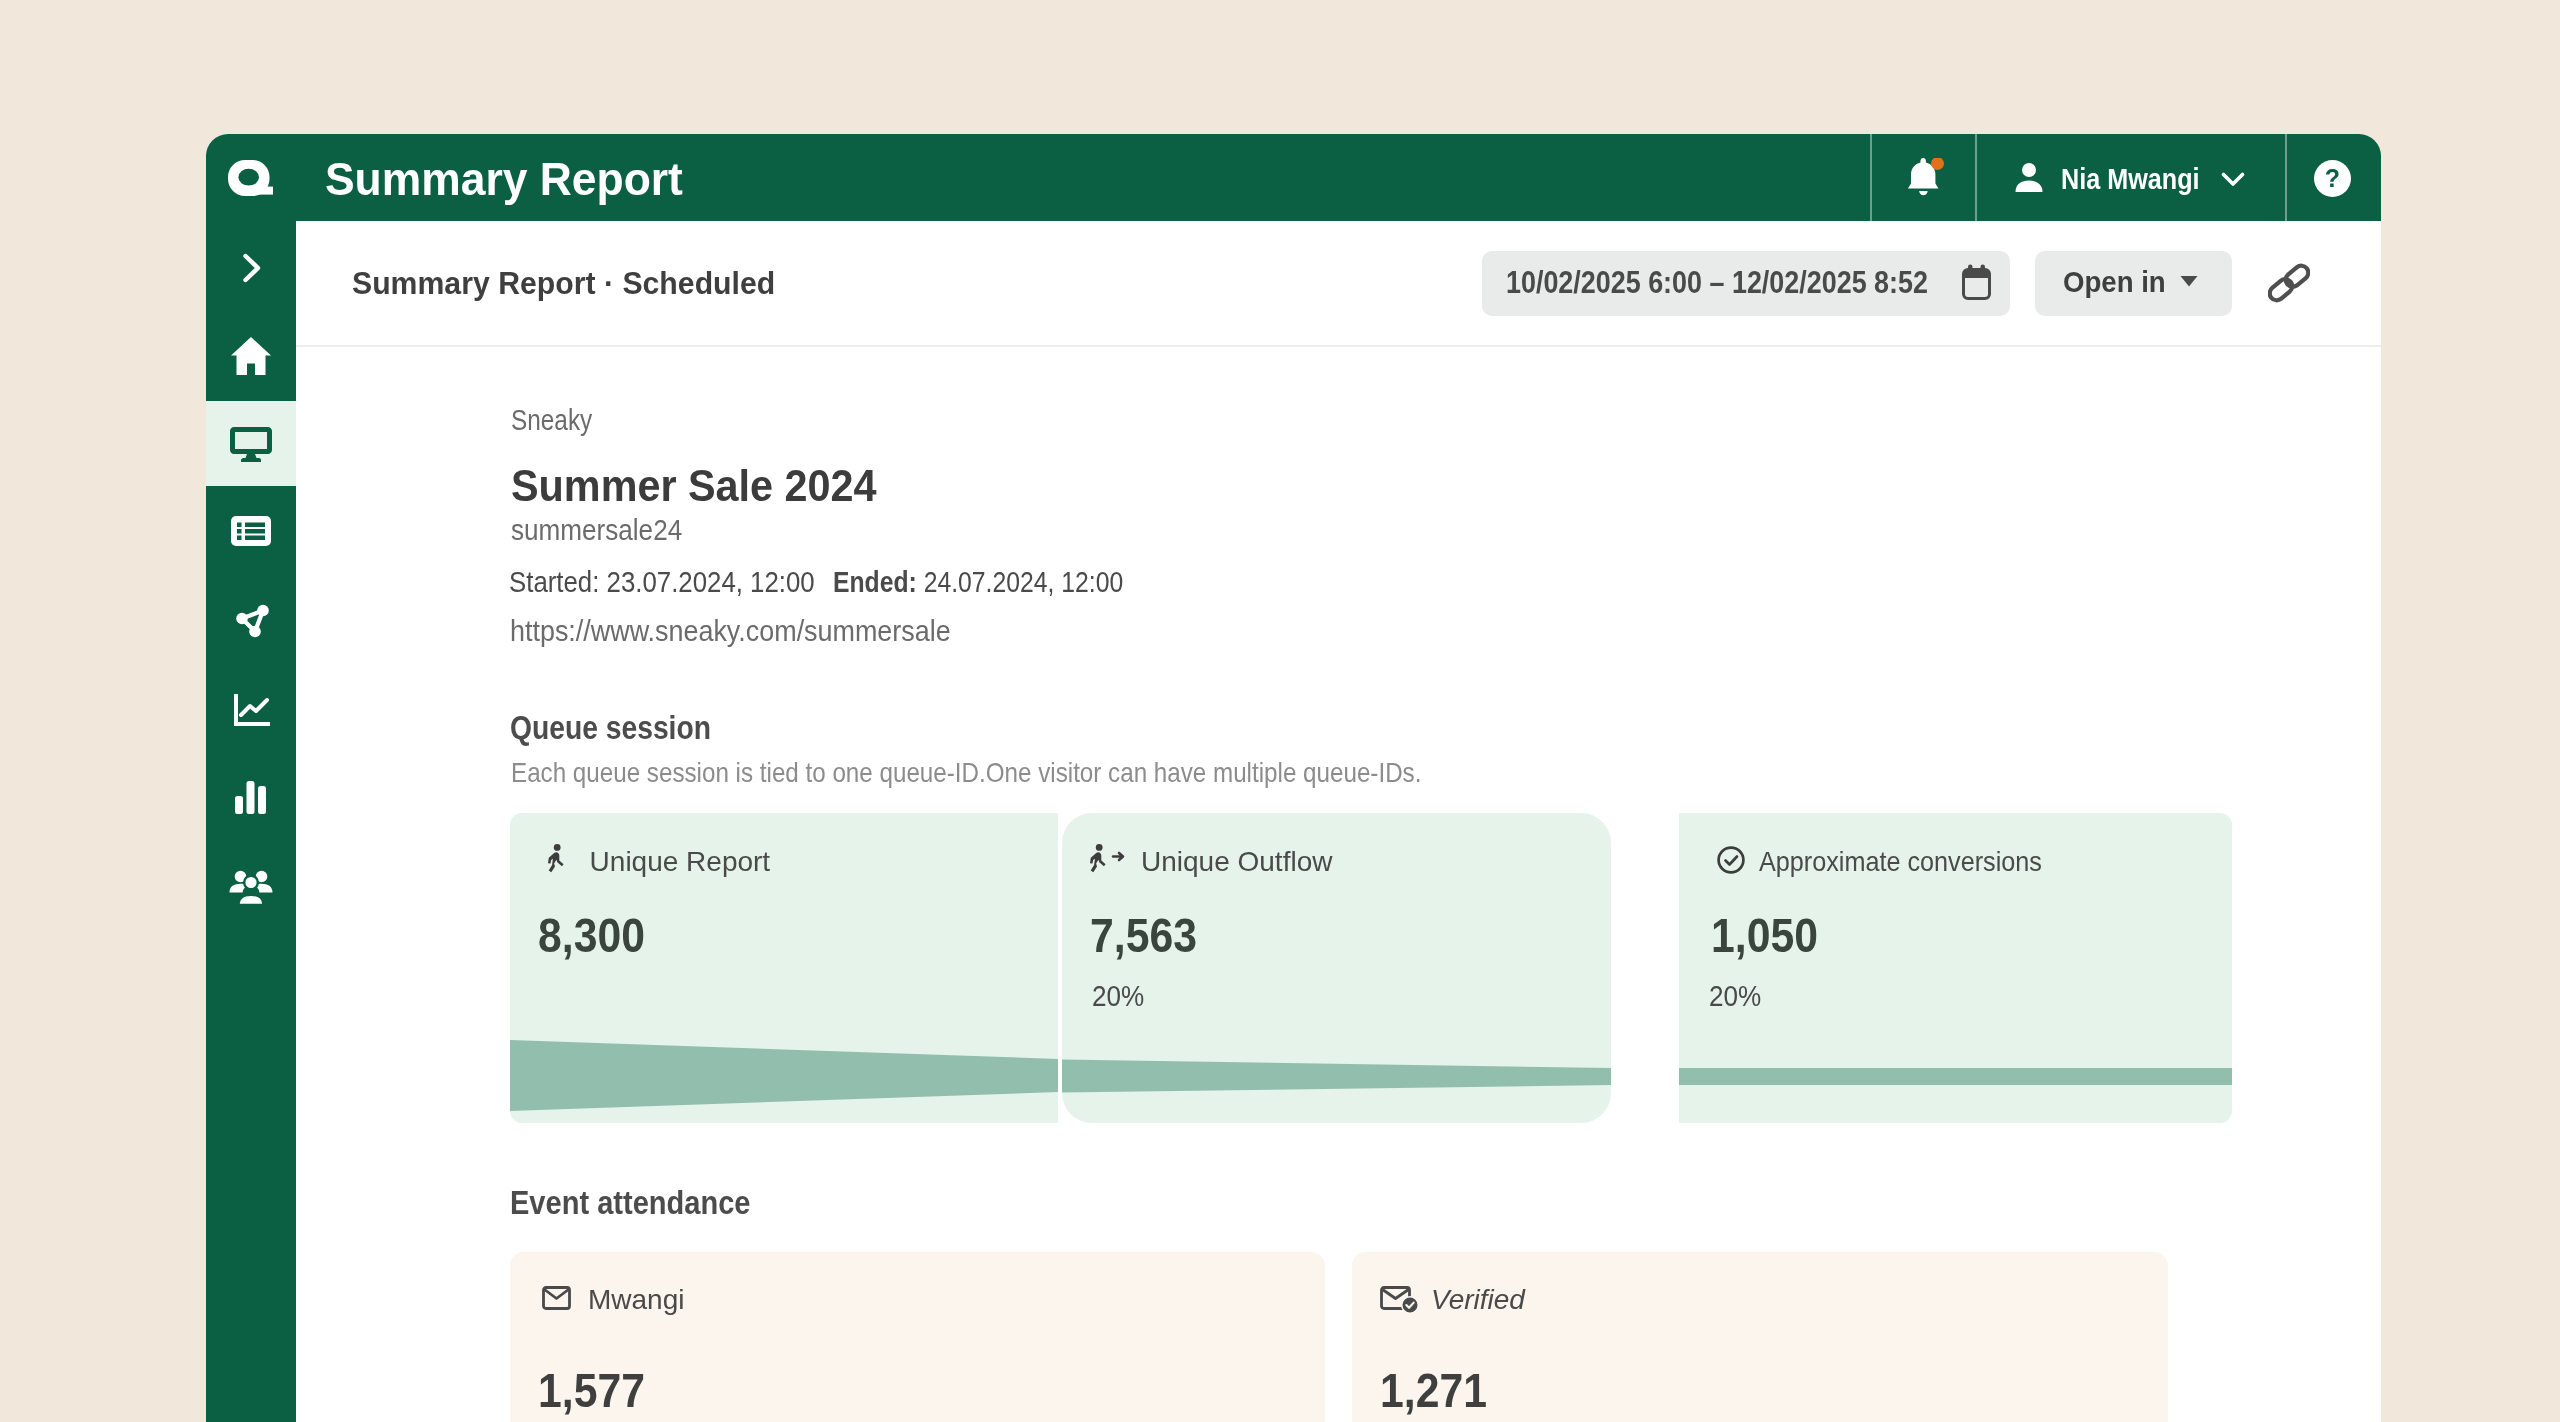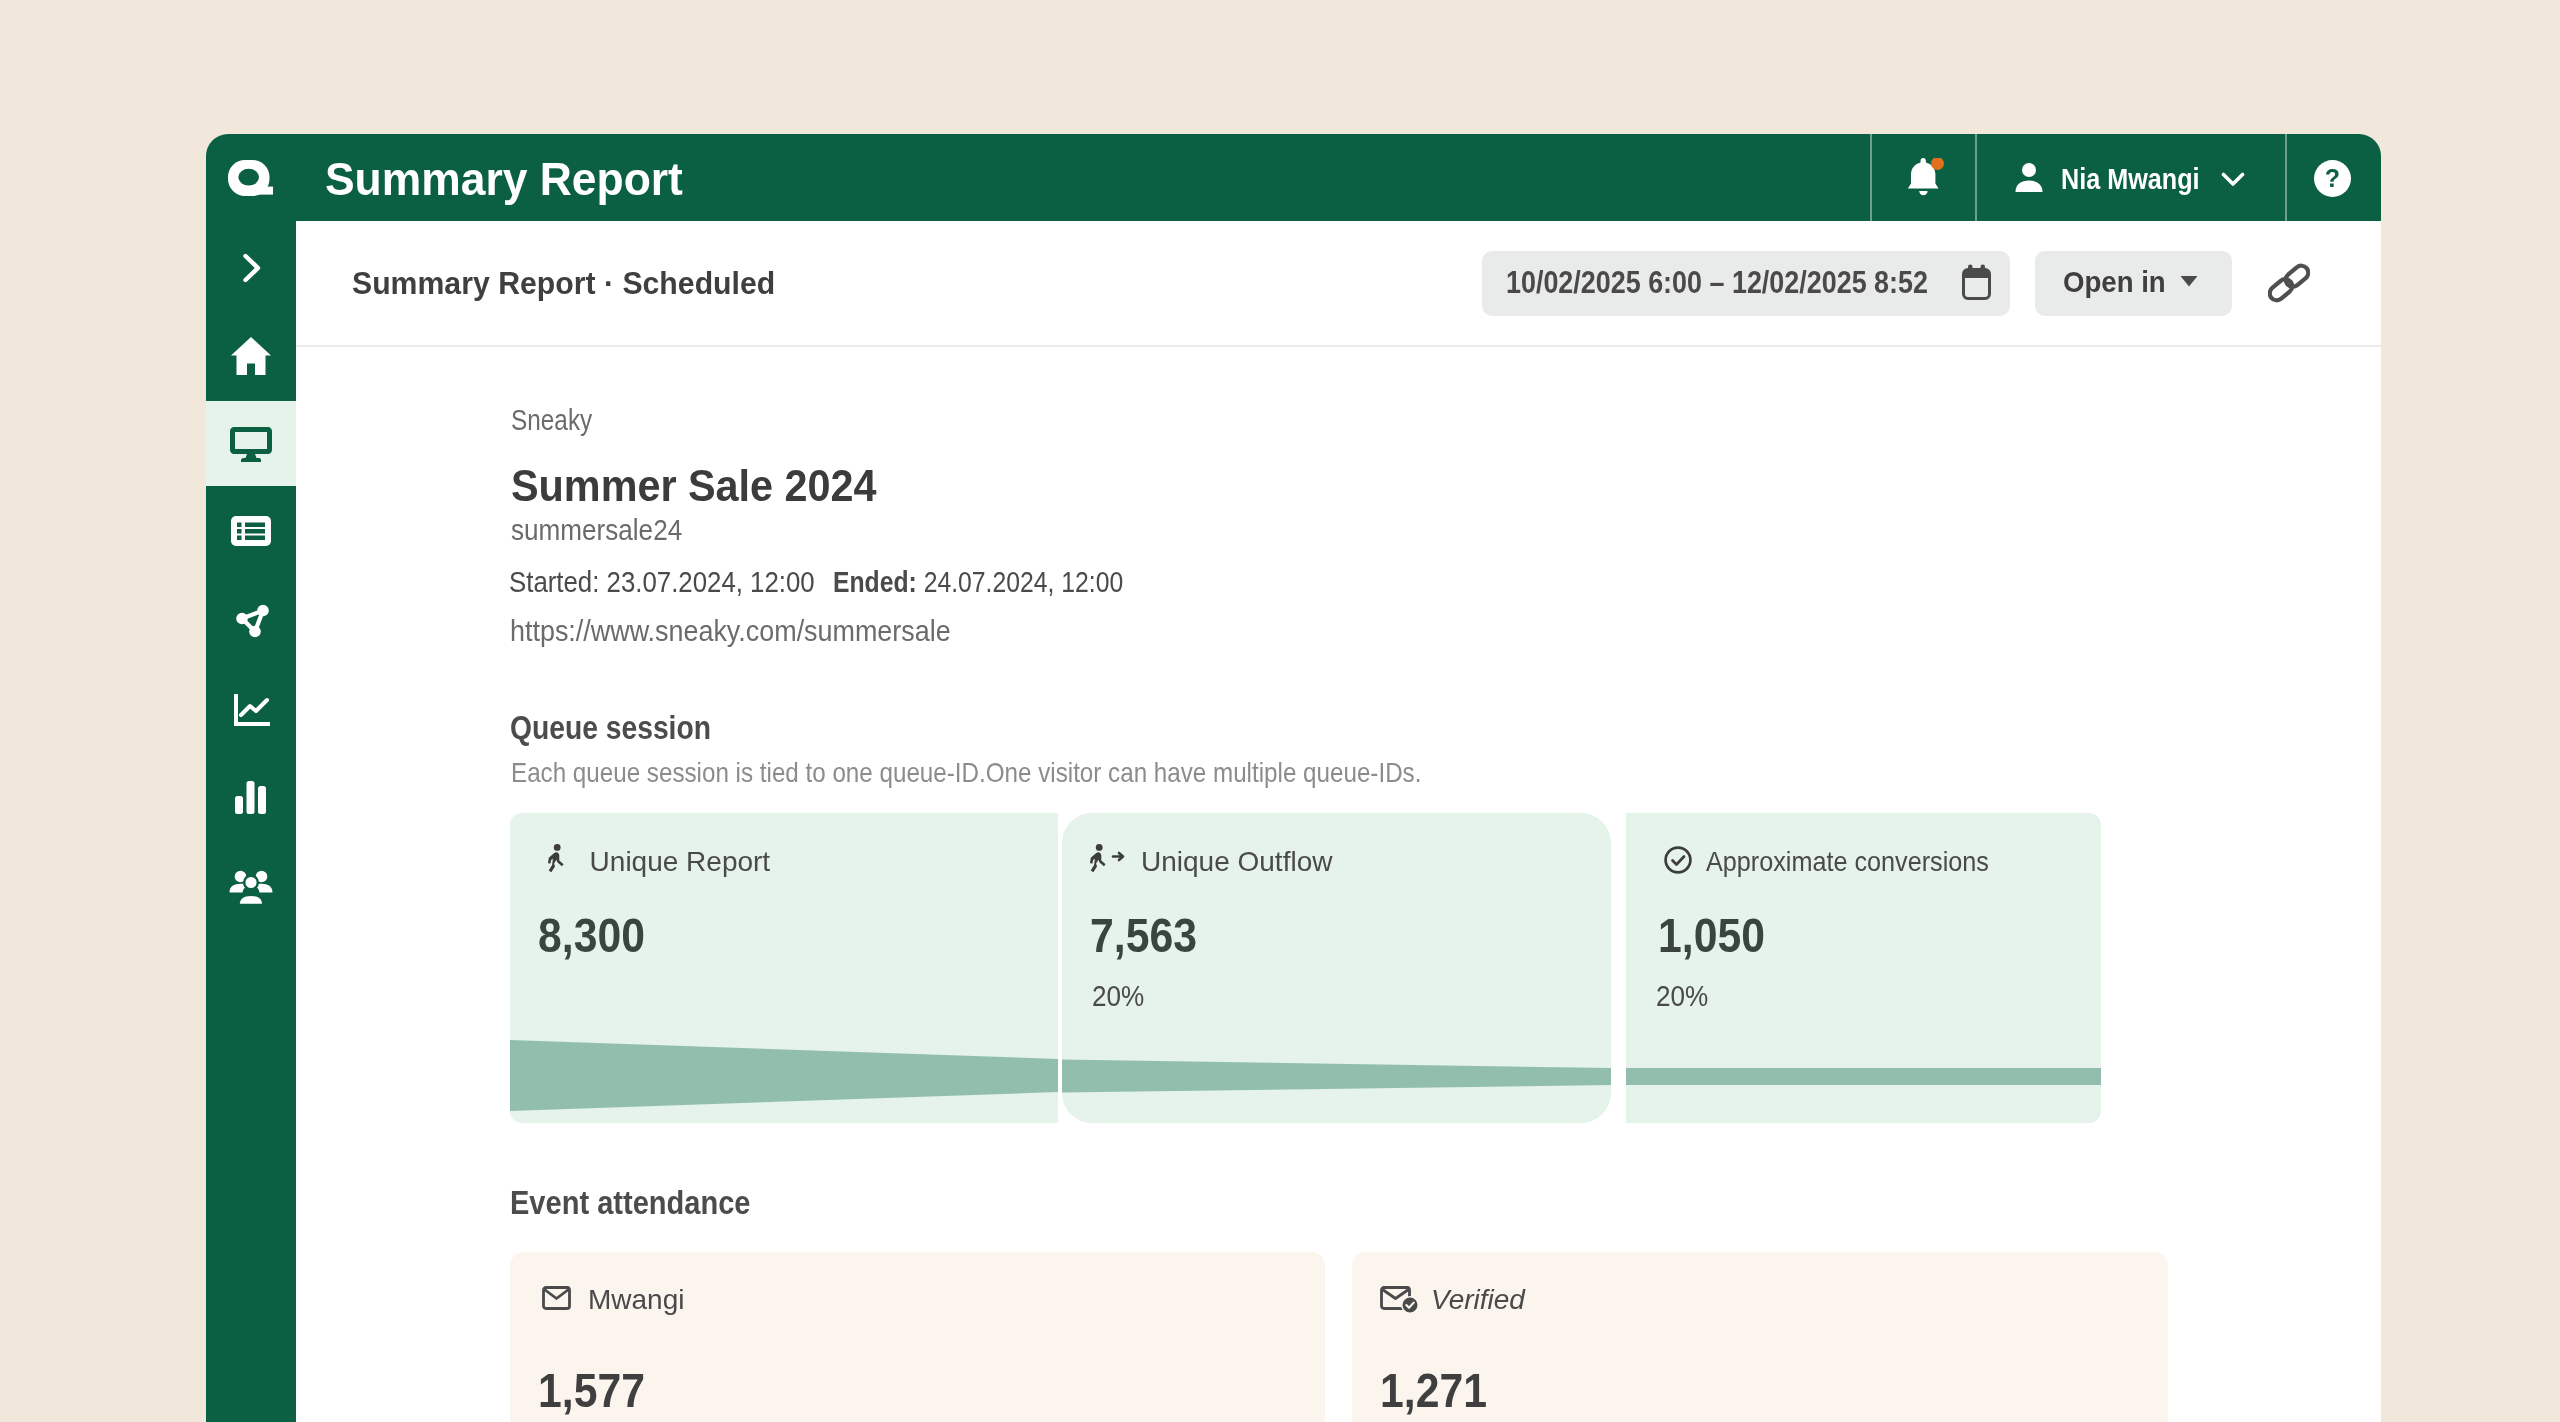--- a/index.html
+++ b/index.html
@@ -156,21 +156,21 @@
       </svg>
     <svg class="abs" style="left:26px;top:31px;" width="40" height="29" viewBox="0 0 40 29">
       <circle cx="11.2" cy="3.4" r="3.4" fill="#3d3d3d"></circle>
       <path d="M10.2 8.2 C11.9 8.2 13.3 9.6 13.3 11.4 L13.3 16.4 L17.6 20.2 L15.9 22.3 L11.3 18.3 L10.4 15.8 L8.1 19.5 L9 22.4 L5.3 28.2 L2.7 26.5 L6.1 21 L6.9 14.7 L5.1 16 L4.5 19.6 L2 19.2 L2.8 13.8 L8.2 9.1 C8.8 8.6 9.5 8.2 10.2 8.2 Z" fill="#3d3d3d"></path>
       <path d="M25 12.5 L34 12.5 M31 9 L35 12.5 L31 16" fill="none" stroke="#3d3d3d" stroke-width="2.6" stroke-linecap="round" stroke-linejoin="round"></path>
     </svg>
     <div class="txt" style="left:79px;top:34.7px;font-size:28px;color:#4a4a4a;">Unique Outflow</div>
     <div class="txt" style="left:28px;top:99px;font-size:48px;font-weight:700;color:#3a453e;transform:scaleX(0.89);">7,563</div>
     <div class="txt" style="left:30px;top:169px;font-size:29px;color:#4a4a4a;transform:scaleX(0.9);">20%</div>
   </div>
-  <div class="card" style="left:1420px;width:475px;border-radius:0 12px 12px 0;">
+  <div class="card" style="left:1473px;width:553px;border-radius:0 12px 12px 0;">
     <svg class="funnel" width="553" height="310">
         <rect x="0" y="255" width="553" height="17" fill="#92bfad"></rect>
       </svg>
     <svg class="abs" style="left:38px;top:33px;" width="28" height="28" viewBox="0 0 28 28">
       <circle cx="14" cy="14" r="12.4" fill="none" stroke="#3d3d3d" stroke-width="2.7"></circle>
       <path d="M8.5 14.5 L12.5 18.5 L20 10.5" fill="none" stroke="#3d3d3d" stroke-width="2.7" stroke-linecap="round" stroke-linejoin="round"></path>
     </svg>
     <div class="txt" style="left:80px;top:34.7px;font-size:28px;color:#4a4a4a;transform:scaleX(0.9);">Approximate conversions</div>
     <div class="txt" style="left:32px;top:99px;font-size:48px;font-weight:700;color:#3a453e;transform:scaleX(0.89);">1,050</div>
     <div class="txt" style="left:30px;top:169px;font-size:29px;color:#4a4a4a;transform:scaleX(0.9);">20%</div>

